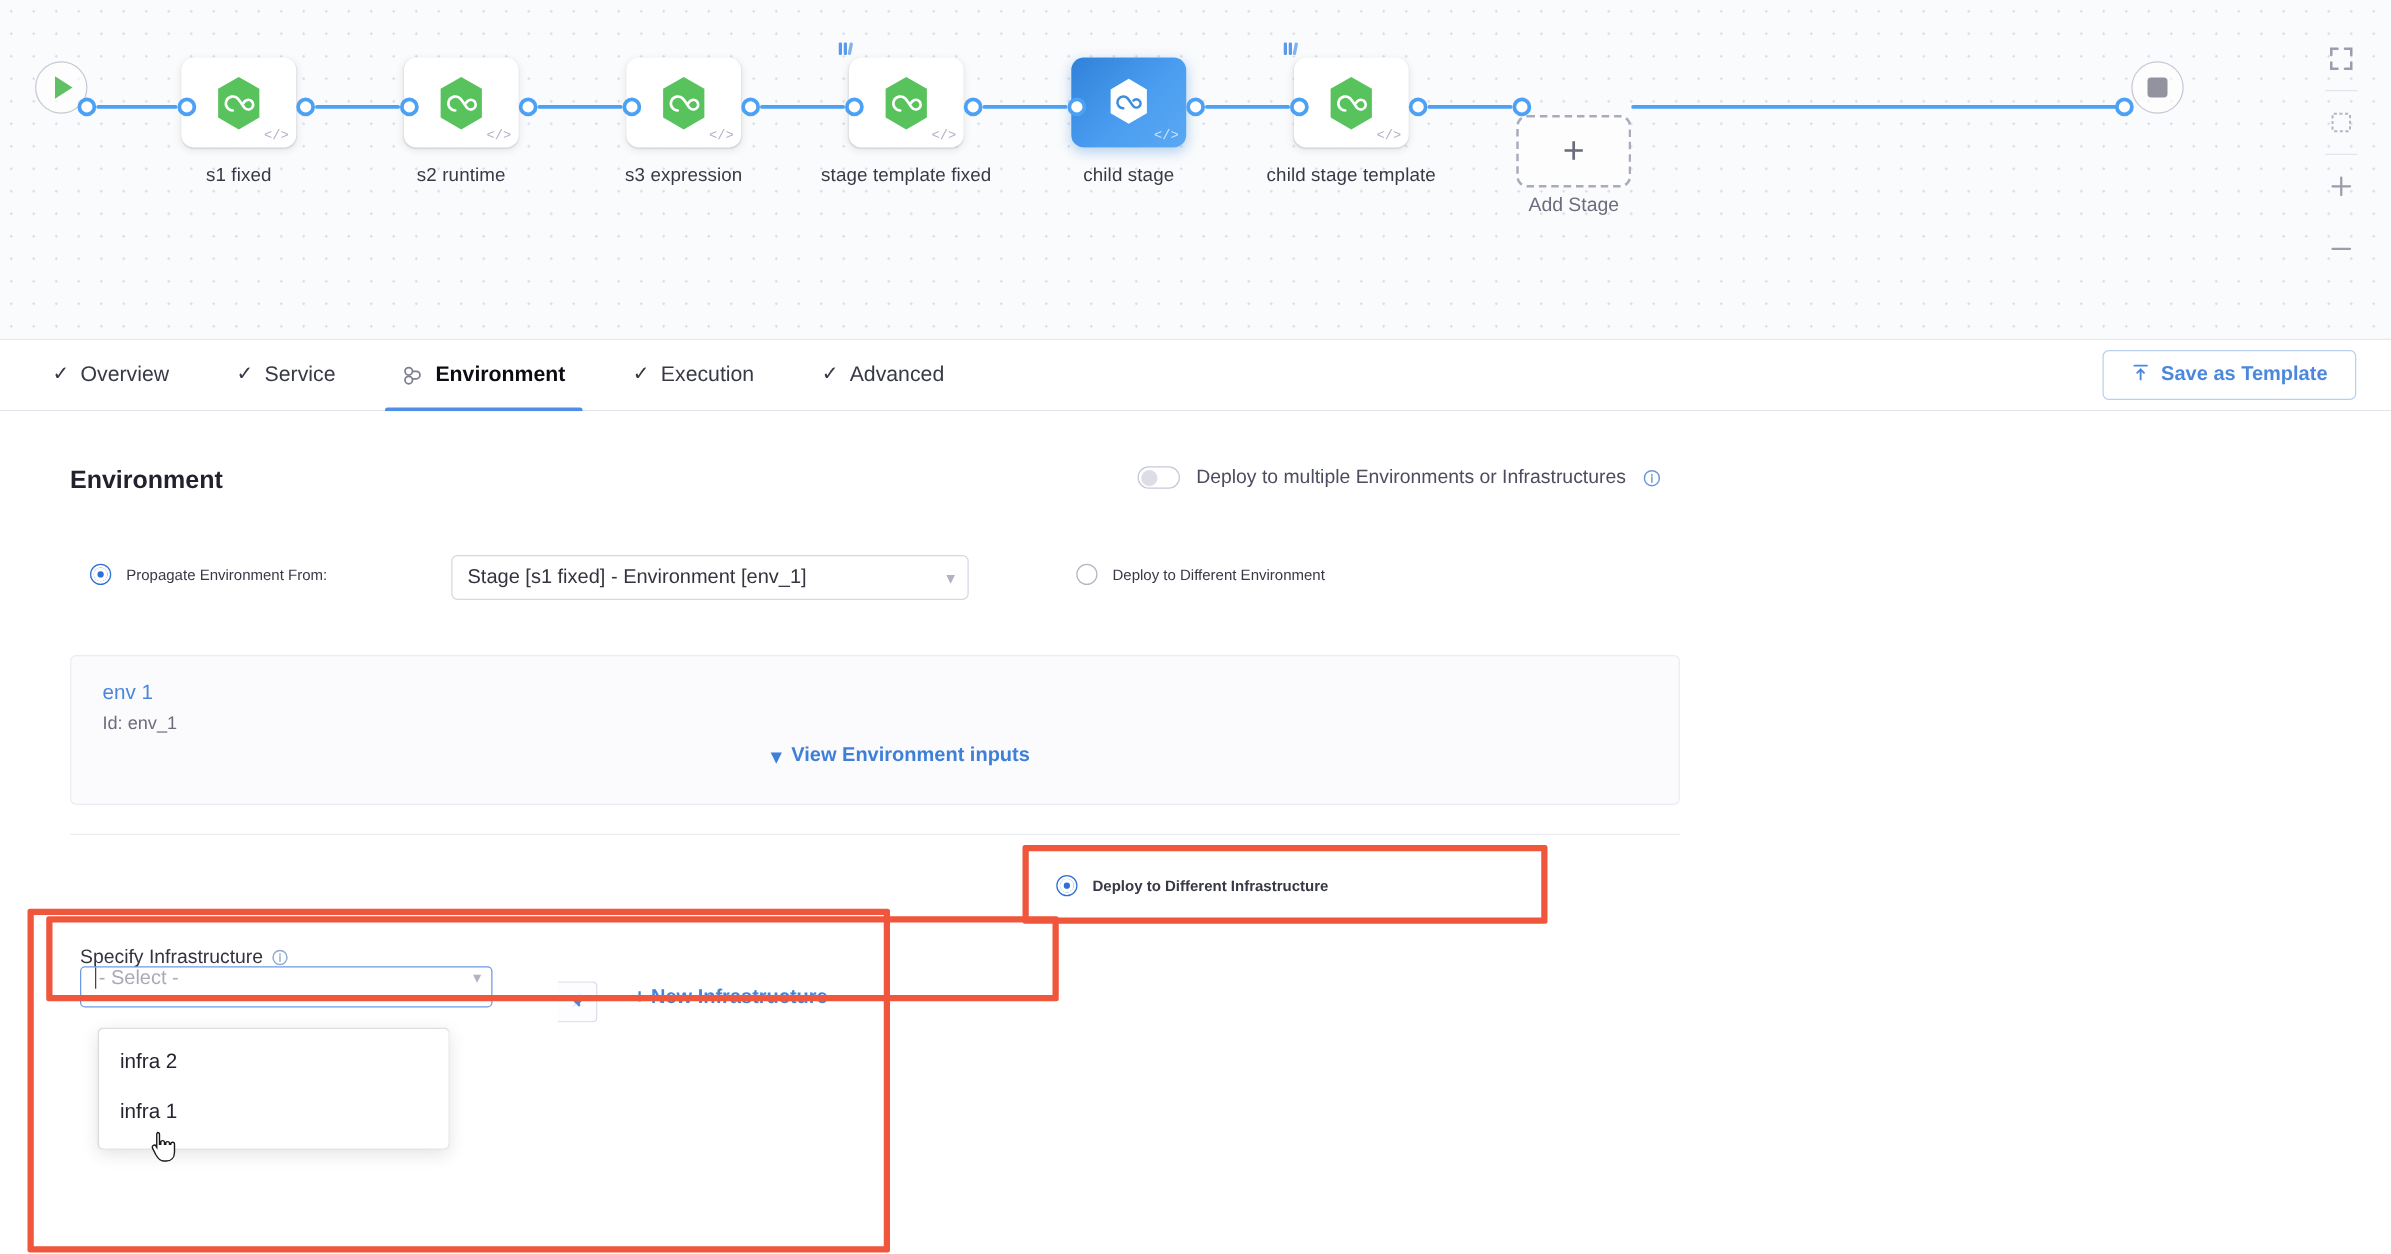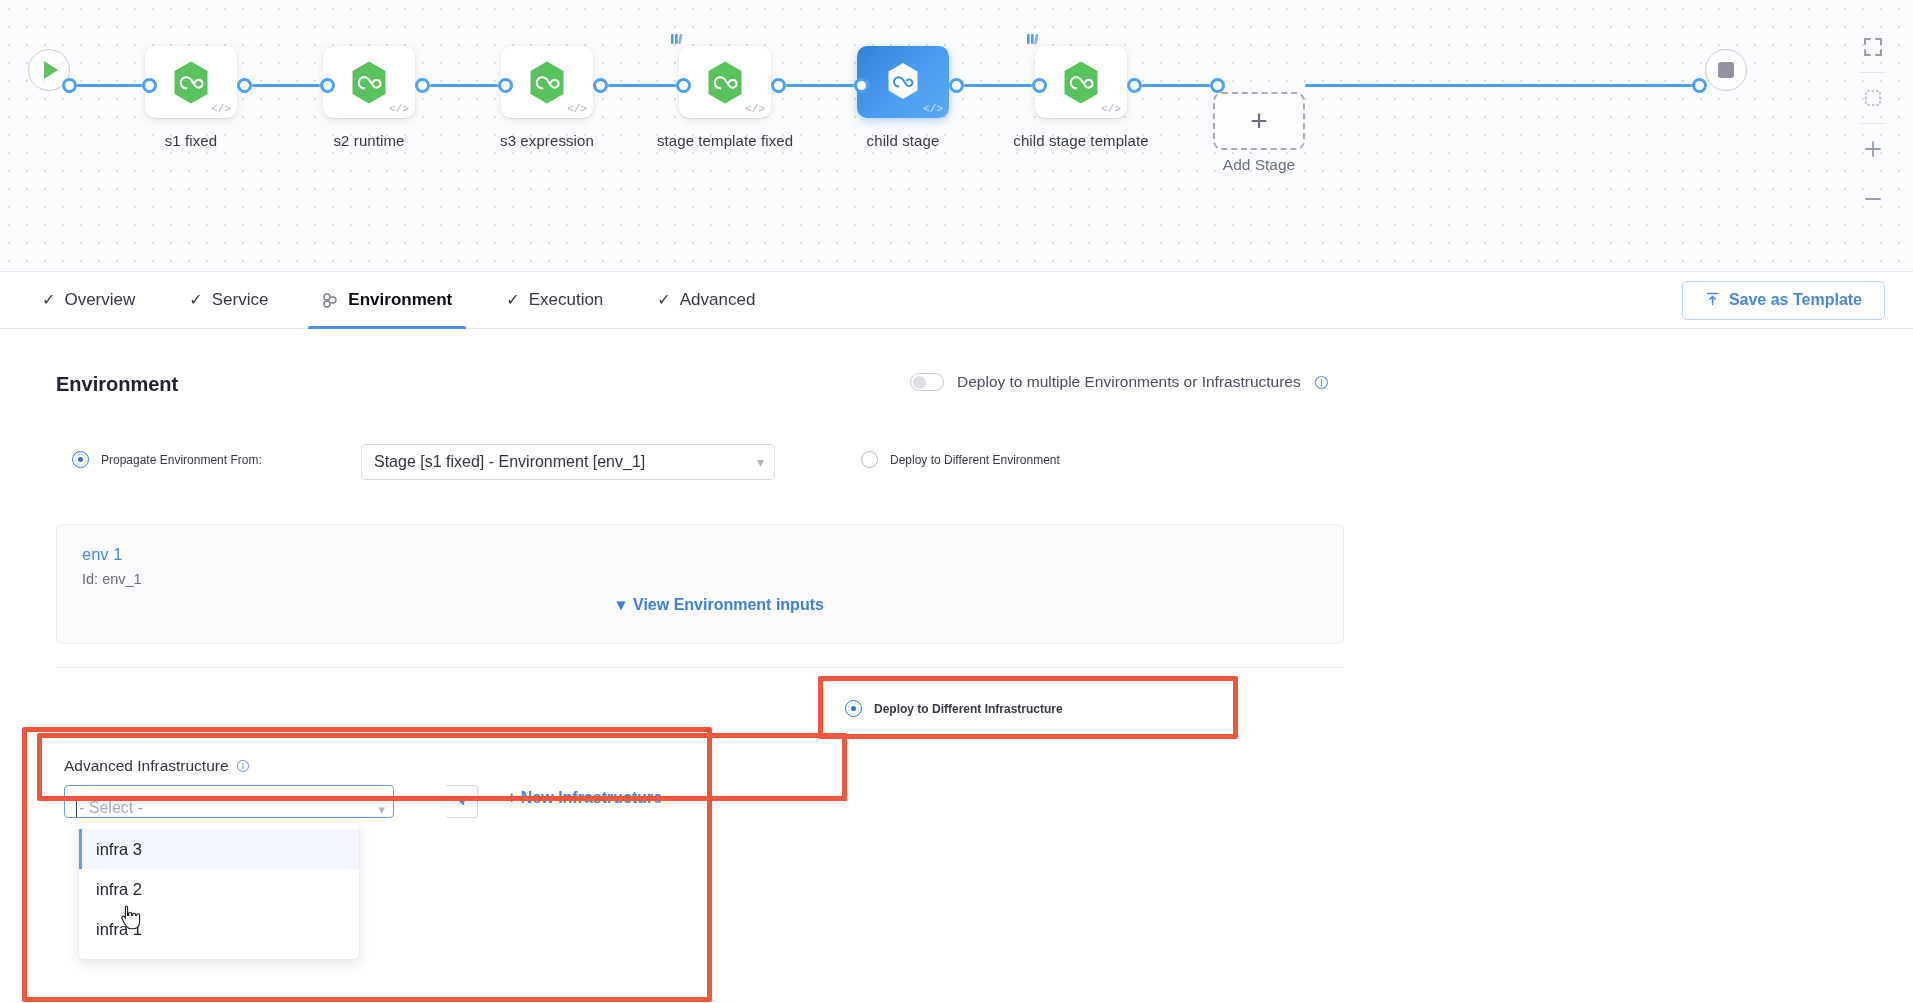--- a/index.html
+++ b/index.html
@@ -163,23 +163,23 @@
   }
   .divider { position:absolute; left:56px; top:338px; width:1288px; height:1px; background:#ececf2; }
 
   .row-prop-infra { position:absolute; left:56px; top:360px; display:flex; align-items:center; gap:12px; }
   .row-diff-infra { position:absolute; left:827px; top:357px; display:flex; align-items:center; gap:12px;
                     padding:14px 18px; }
 
   .infra-block { position:absolute; left:42px; top:408px; width:660px; height:258px; }
   .infra-lbl { position:absolute; left:22px; top:20px; font-size:15.5px; color:#33343f; display:flex; align-items:center; gap:7px;}
   .infra-select {
-    position:absolute; left:22px; top:48px; width:330px; height:33px;
+    position:absolute; left:22px; top:36px; width:330px; height:33px;
     border:1px solid #6b9ae4; border-radius:4px; background:#ffffff;
-    display:flex; align-items:flex-end; padding:0 8px 0 11px; font-size:16px; color:#a9aab8;
+    display:flex; align-items:flex-start; padding:0 8px 0 11px; font-size:16px; color:#a9aab8;
   }
   .caret { width:1px; height:17px; background:#44454f; margin-right:2px; }
   .pin-btn {
     position:absolute; left:404px; top:48px; width:32px; height:33px; border:1px solid #d6d7e2;
     border-left:none; border-radius:0 4px 4px 0; background:#fdfdff;
     display:flex; align-items:center; justify-content:center; cursor:pointer;
   }
   .new-infra {
     position:absolute; left:465px; top:52px; font-size:16px; font-weight:bold; color:#4683d9; cursor:pointer;
   }
@@ -417,21 +417,21 @@
 
 
   <div class="row-diff-infra">
     <span class="radio on"></span>
     <span class="radio-label" style="font-weight:bold;">Deploy to Different Infrastructure</span>
   </div>
   <div class="hl" style="left:818px;top:347px;width:420px;height:63px;"></div>
 
   <div class="infra-block">
     <div class="infra-lbl">
-      <span>Advanced Infrastructure</span>
+      <span>Specify Infrastructure</span>
       <span class="info-ico">
         <svg width="14" height="14" viewBox="0 0 15 15" fill="none" stroke="#8fa8cf" stroke-width="1.2">
           <circle cx="7.5" cy="7.5" r="6"></circle>
             <path d="M7.5 6.6v4.2M7.5 4.5v.9" stroke-linecap="round"></path>
         </svg>
       </span>
     </div>
 
     <div class="infra-select">
       <span class="caret"></span>
@@ -441,23 +441,20 @@
 
     <div class="pin-btn">
       <svg width="16" height="16" viewBox="0 0 16 16" fill="#4a87dd">
         <path d="M10.6 1.6 9.4 2.8l.5.5-3.1 2.4-1.6-.3-1 1 2.4 2.4-3.8 3.9 4-3.8 2.4 2.4 1-1-.3-1.7 2.4-3 .5.5 1.2-1.2z"></path>
       </svg>
     </div>
 
     <div class="new-infra">+ New Infrastructure</div>
 
     <div class="dd" id="infra-dropdown">
-        <div class="dd-item hi">
-          <span>infra 3</span>
-        </div>
         <div class="dd-item">
           <span>infra 2</span>
         </div>
         <div class="dd-item">
           <span>infra 1</span>
         </div>
       </div>
   </div>
   <div class="hl" style="left:22px;top:398px;width:690px;height:275px;"></div>
 

